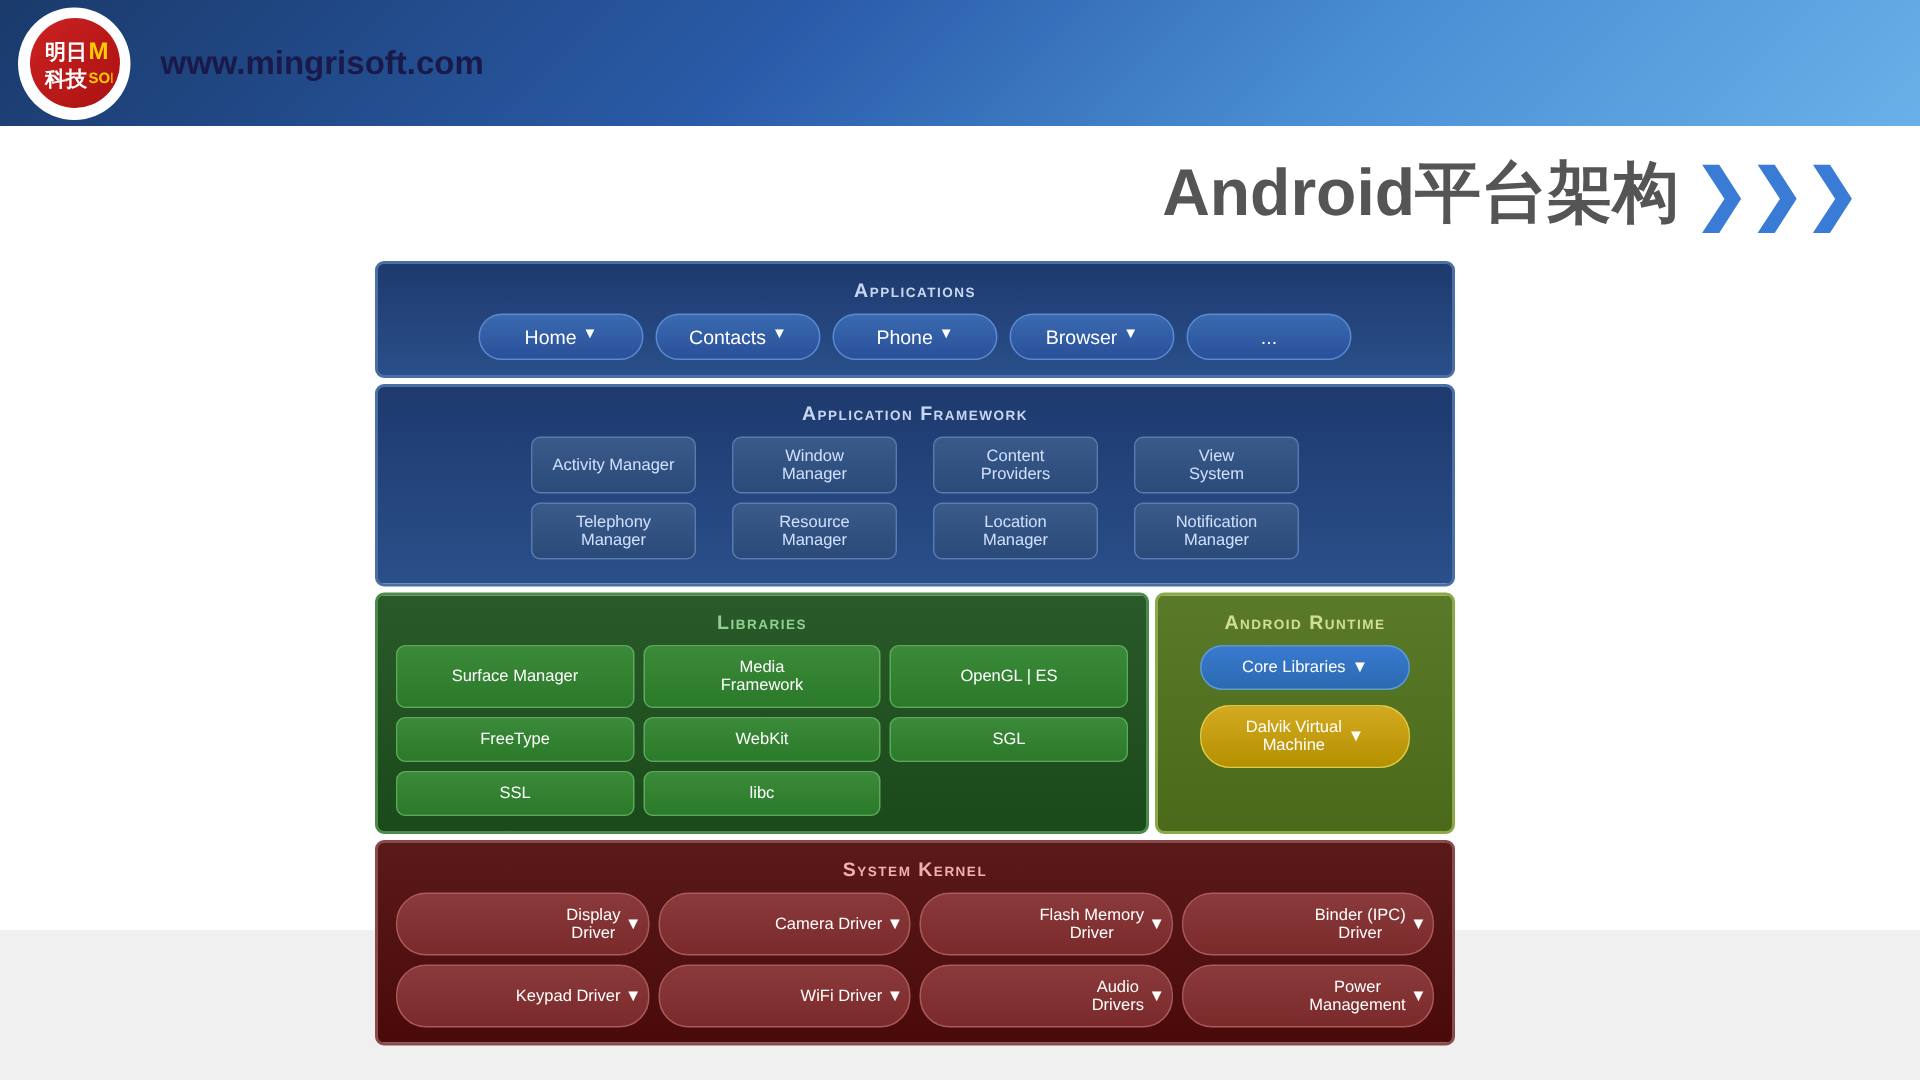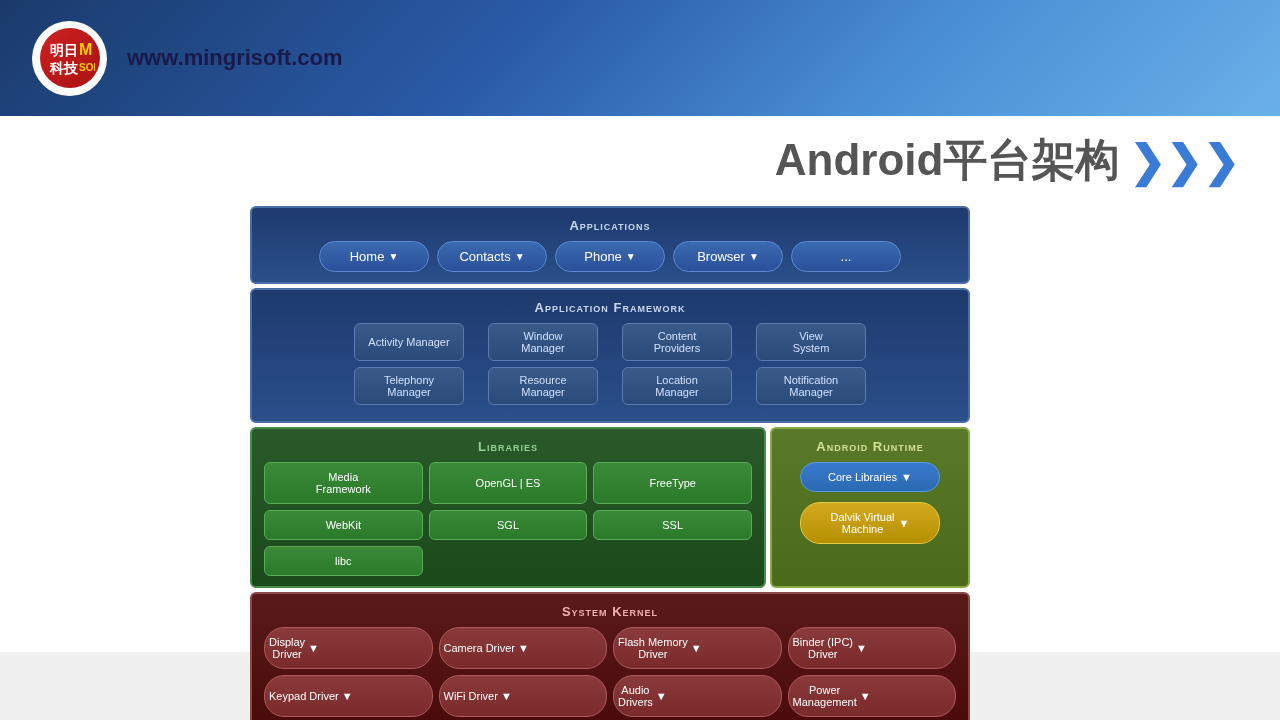--- a/index.html
+++ b/index.html
@@ -7,24 +7,24 @@
       width: 1280px;
       height: 720px;
       overflow: hidden;
       font-family: Arial, sans-serif;
       background: #f0f0f0;
     }
 
     
     .header {
       background: linear-gradient(135deg, #1a3a6b 0%, #2a5ba8 40%, #4a8fd4 70%, #6ab0e8 100%);
-      height: 116px;
-      display: flex;
-      align-items: center;
-      padding: 0 32px;
+      height: 84px;
+      display: flex;
+      align-items: center;
+      padding: 0 12px;
       position: relative;
     }
     .logo-circle {
       width: 75px;
       height: 75px;
       background: white;
       border-radius: 50%;
       display: flex;
       align-items: center;
       justify-content: center;
@@ -116,21 +116,21 @@
     }
     .app-btn {
       background: linear-gradient(to bottom, #3a6ab0, #2a509a);
       border: 1px solid #5a8ad0;
       border-radius: 20px;
       color: white;
       padding: 7px 20px;
       font-size: 13px;
       cursor: pointer;
       display: flex;
-      align-items: center;
+      align-items: flex-start;
       gap: 4px;
       min-width: 110px;
       justify-content: center;
     }
     .app-btn .arrow { font-size: 10px; }
 
     
     .framework-section {
       background: linear-gradient(to bottom, #1e3a6e, #2a4f8a);
       border: 2px solid #4a6fa5;
@@ -248,21 +248,21 @@
       background: linear-gradient(to bottom, #8a3a3a, #7a2a2a);
       border: 1px solid #aa5a5a;
       border-radius: 20px;
       color: white;
       padding: 8px 4px;
       font-size: 11px;
       text-align: center;
       cursor: pointer;
       display: flex;
       align-items: center;
-      justify-content: flex-start;
+      justify-content: flex-end;
       gap: 3px;
     }
   </style>
 </head>
 <body>
 
 <div class="header">
   <div class="logo-circle">
     <div class="logo-inner">
       <svg width="50" height="50" viewBox="0 0 50 50">
@@ -309,20 +309,21 @@
         <button class="fw-btn">Resource<br>Manager</button>
         <button class="fw-btn">Location<br>Manager</button>
         <button class="fw-btn">Notification<br>Manager</button>
       </div>
     </div>
 
     <div class="middle-section">
       <div class="section libraries-section">
         <div class="section-title">Libraries</div>
         <div class="lib-grid">
+          <button class="lib-btn">Surface Manager</button>
           <button class="lib-btn">Media<br>Framework</button>
           <button class="lib-btn">OpenGL | ES</button>
           <button class="lib-btn">FreeType</button>
           <button class="lib-btn">WebKit</button>
           <button class="lib-btn">SGL</button>
           <button class="lib-btn">SSL</button>
           <button class="lib-btn">libc</button>
         </div>
       </div>
       <div class="section runtime-section">

